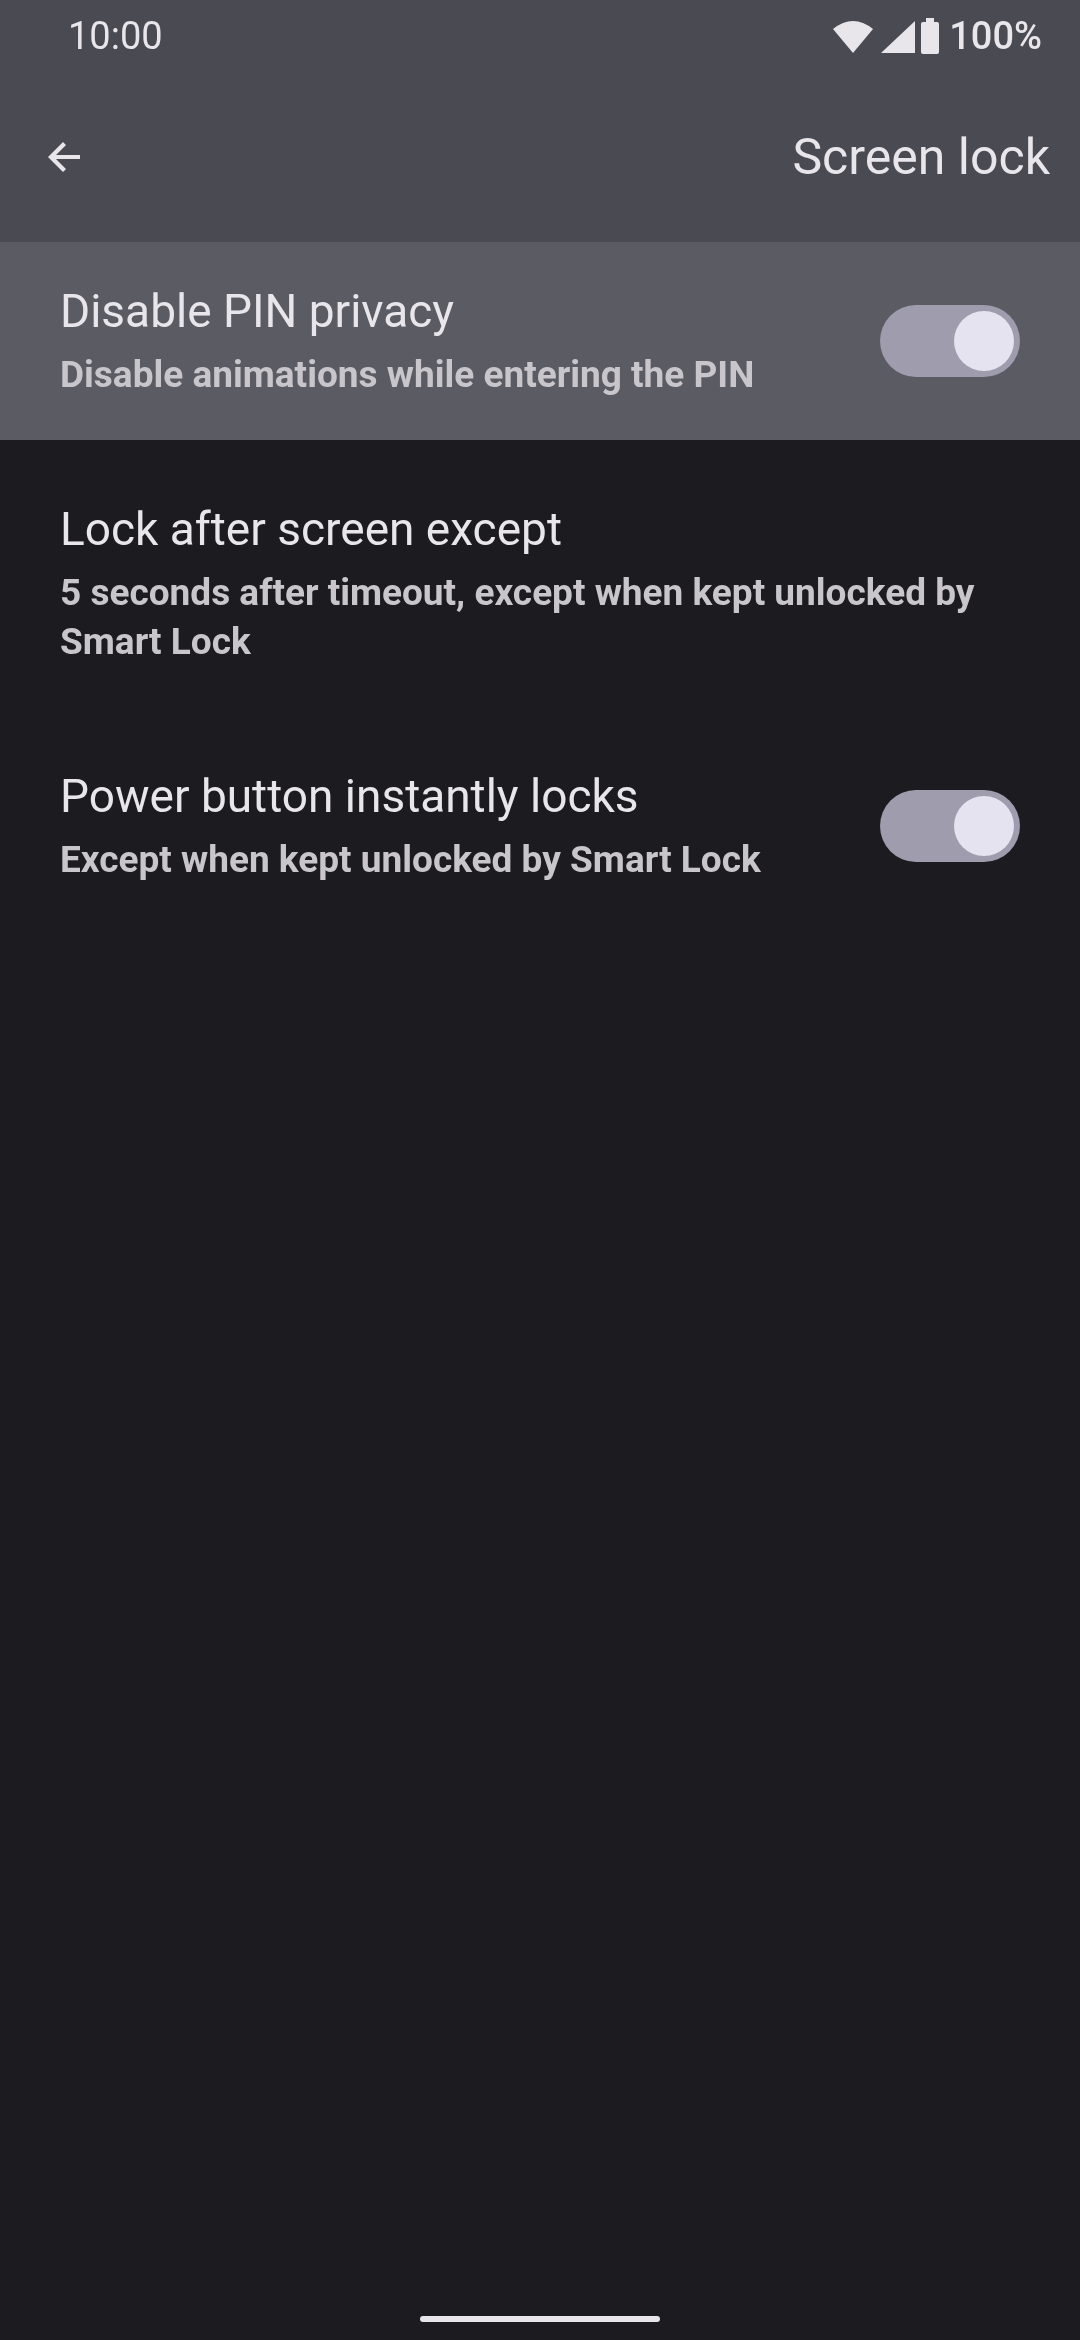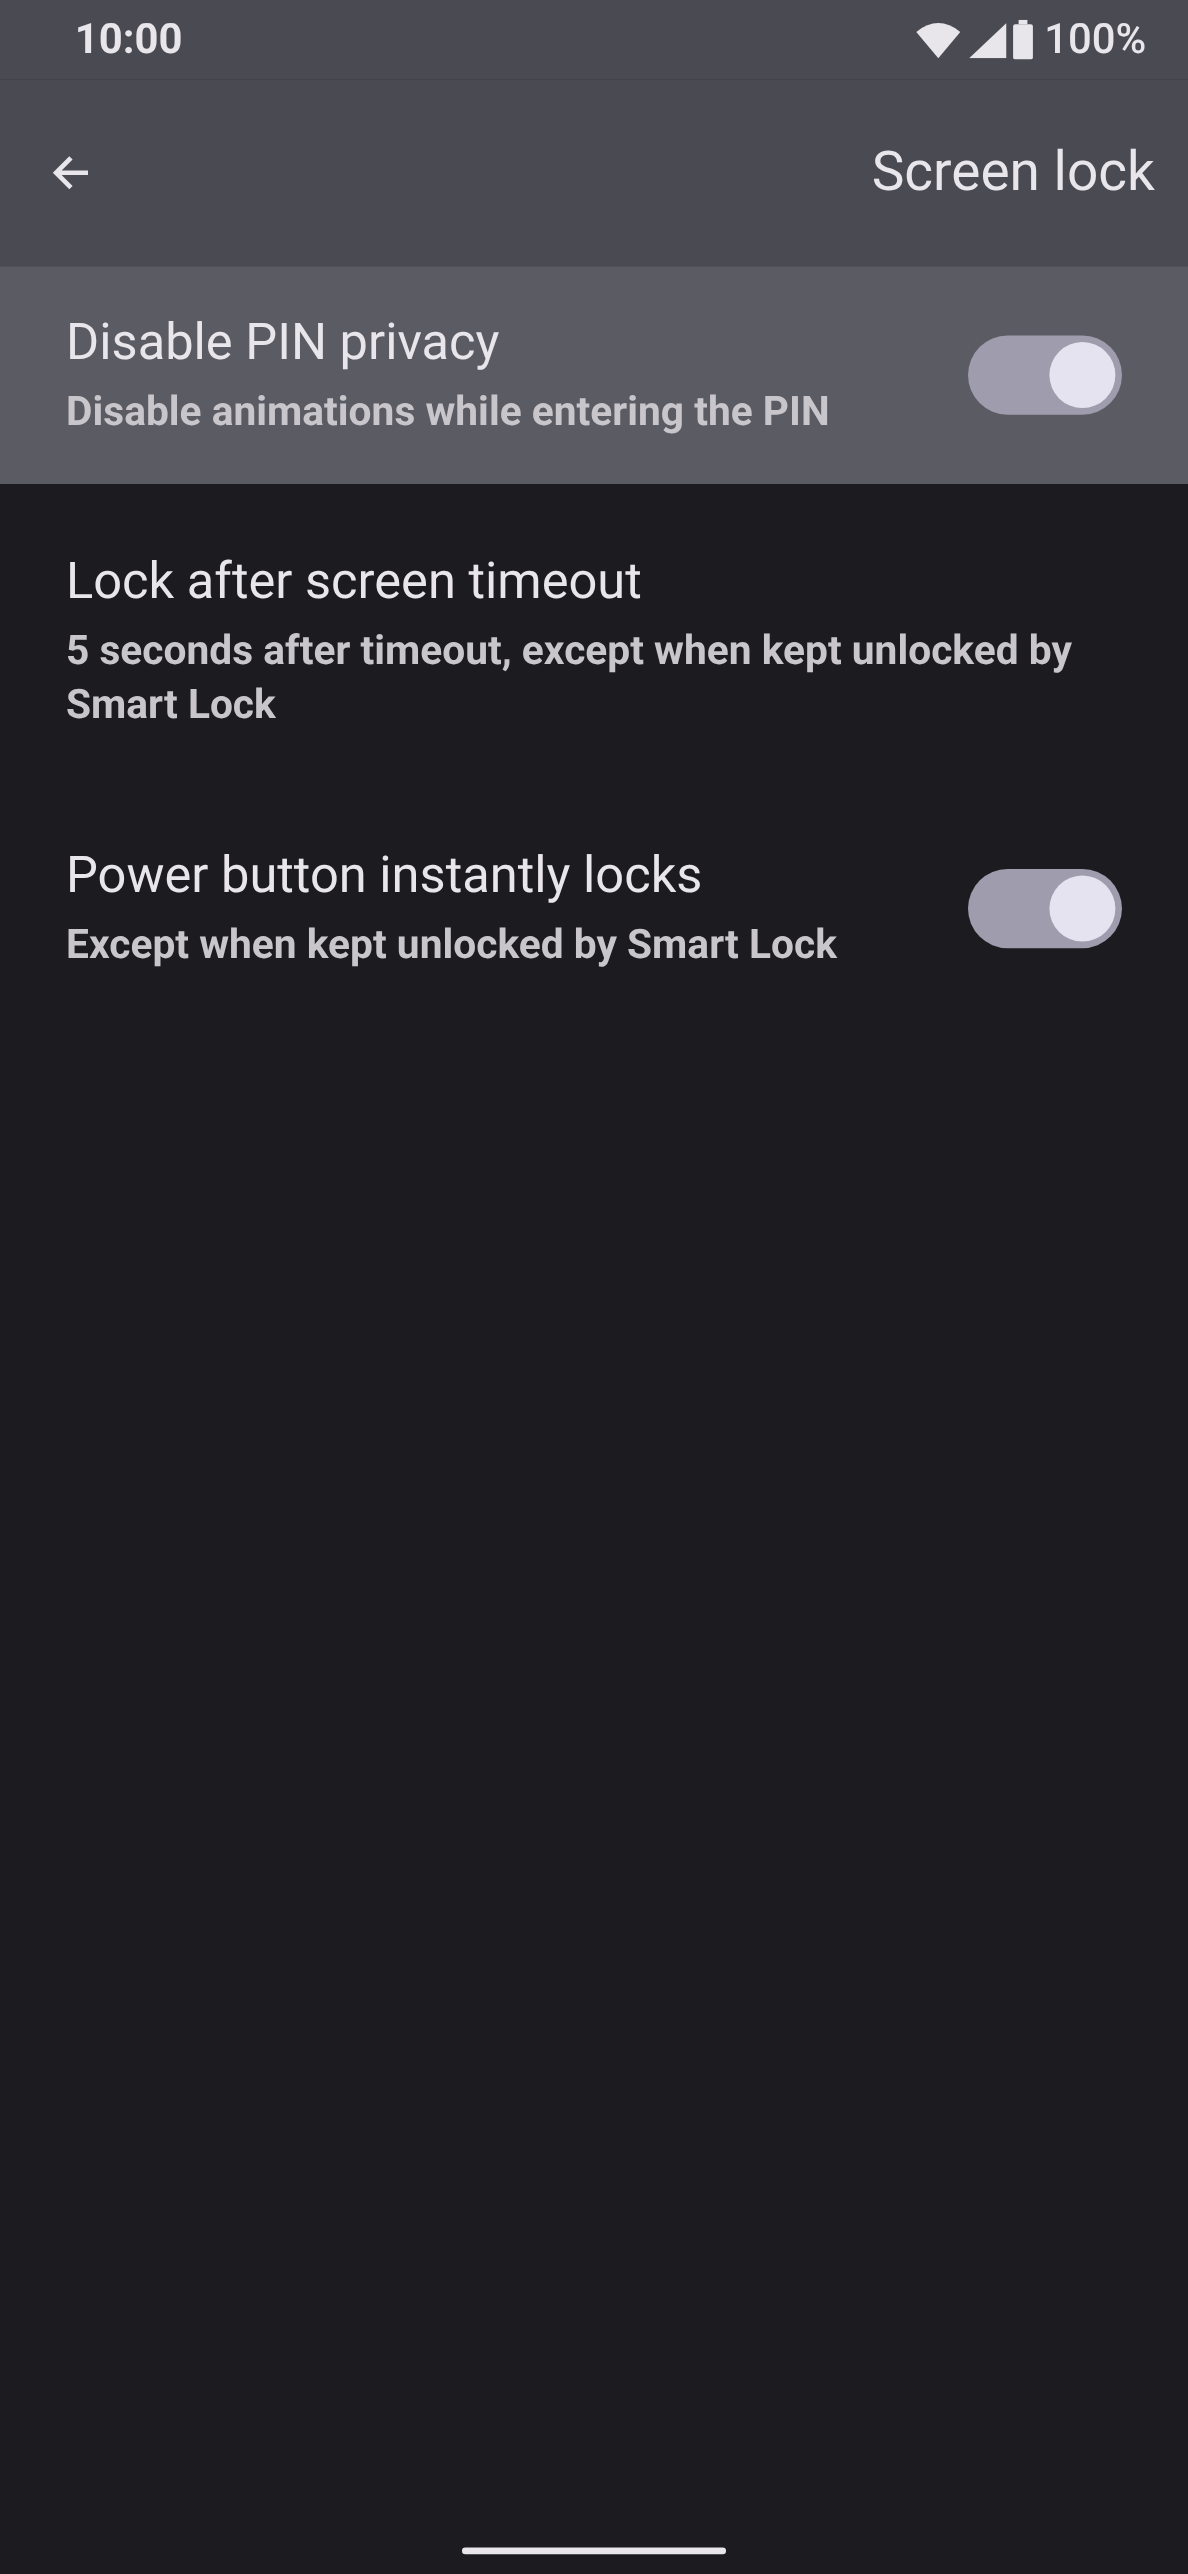--- a/index.html
+++ b/index.html
@@ -19,21 +19,21 @@
       height: 72px;
       background: #4a4a52;
       display: flex;
       justify-content: space-between;
       align-items: center;
       padding: 0 38px 0 68px;
       color: #e8e6eb;
     }
     .status-time {
       font-size: 38px;
-      font-weight: 700;
+      font-weight: 400;
     }
     .status-right {
       display: flex;
       align-items: center;
       gap: 8px;
     }
     .status-icons {
       display: flex;
       align-items: center;
       gap: 4px;
@@ -157,21 +157,21 @@
 <div class="setting-row highlighted">
   <div class="setting-text">
     <div class="setting-title">Disable PIN privacy</div>
     <div class="setting-subtitle">Disable animations while entering the PIN</div>
   </div>
   <div class="toggle on"></div>
 </div>
 
 <div class="setting-row" style="padding-top: 60px; padding-bottom: 60px;">
   <div class="setting-text">
-    <div class="setting-title">Lock after screen timeout</div>
+    <div class="setting-title">Lock after screen except</div>
     <div class="setting-subtitle">5 seconds after timeout, except when kept unlocked by Smart Lock</div>
   </div>
 </div>
 
 <div class="setting-row">
   <div class="setting-text">
     <div class="setting-title">Power button instantly locks</div>
     <div class="setting-subtitle">Except when kept unlocked by Smart Lock</div>
   </div>
   <div class="toggle on"></div>

